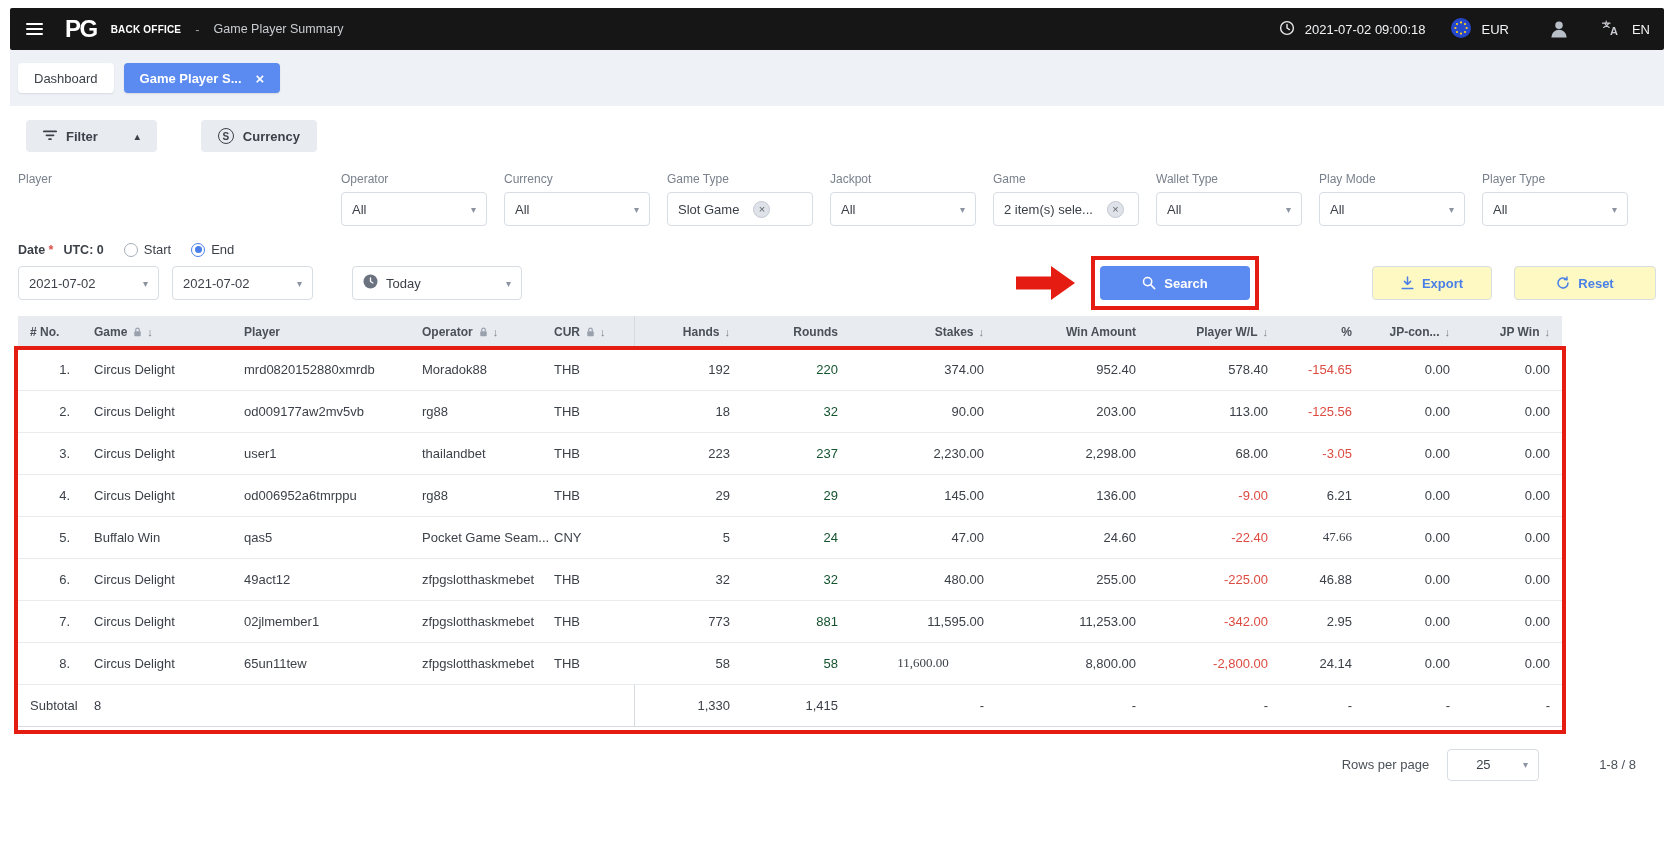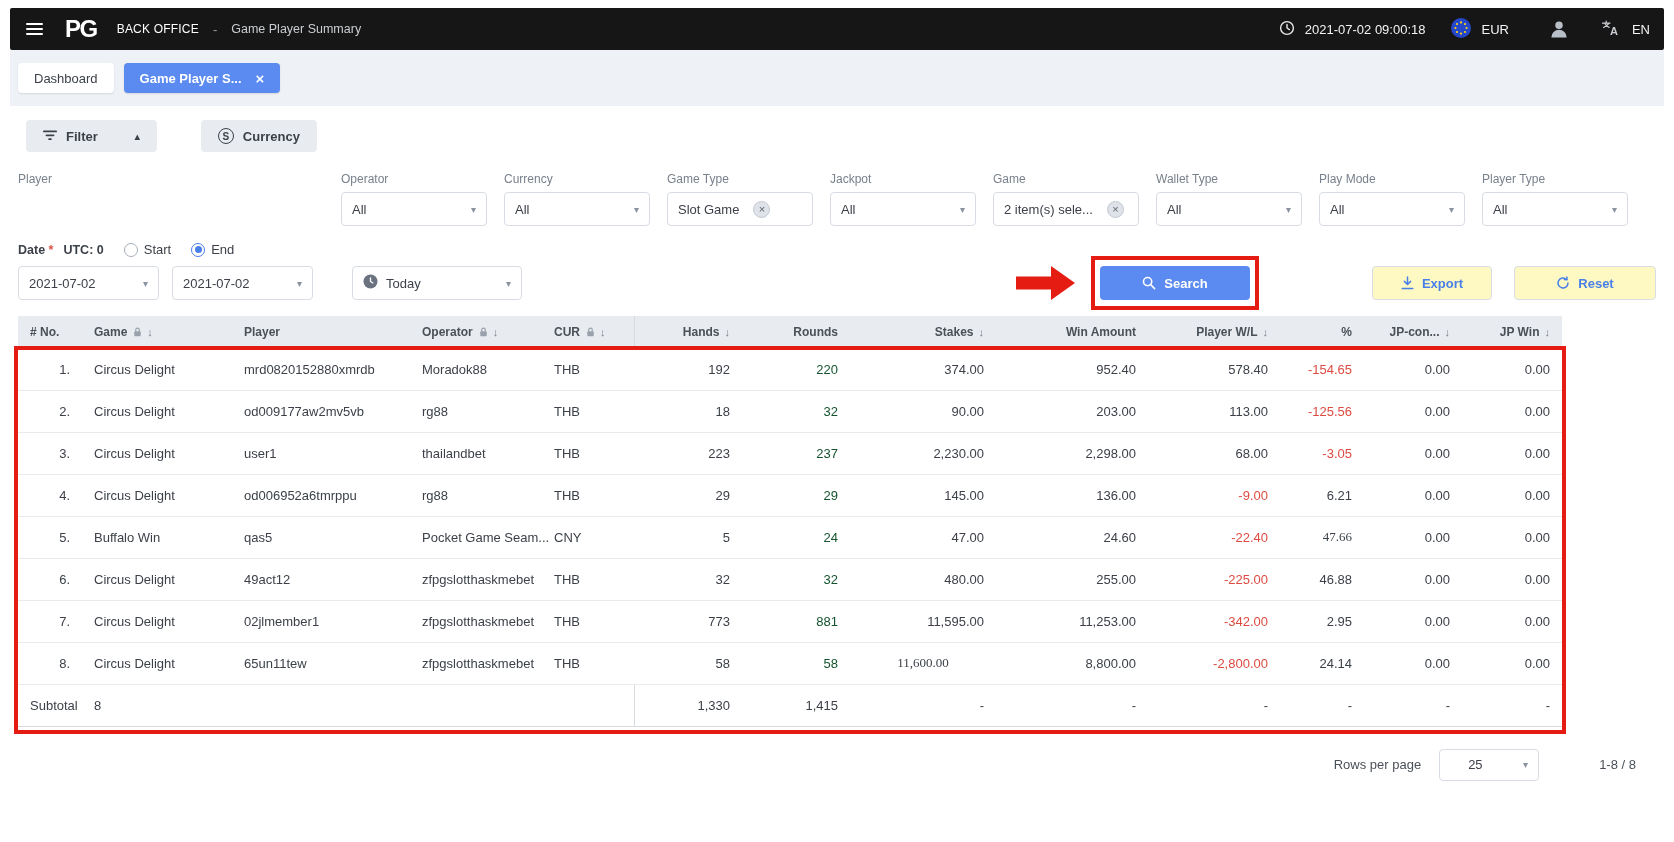--- a/index.html
+++ b/index.html
@@ -4,21 +4,21 @@
 <style>
   * { box-sizing: border-box; margin: 0; padding: 0; }
   body { font-family: "Liberation Sans", sans-serif; background: #fff; }
   .page { width: 1674px; height: 842px; position: relative; background: #fff; padding: 8px 10px 0; overflow: hidden; }
 
   
   .topbar { height: 42px; background: #161616; border-radius: 2px; display: flex; align-items: center; gap: 14px; padding: 0 14px; color: #fff; }
   .hamburger { display: flex; flex-direction: column; gap: 3px; cursor: pointer; padding: 4px 2px; }
   .hamburger span { width: 17px; height: 2px; background: #fff; border-radius: 1px; }
   .brand { font-size: 24px; font-weight: 800; letter-spacing: -1.5px; margin-left: 6px; }
-  .app-title { font-size: 12px; font-weight: 400; letter-spacing: .2px; margin-left: 6px; }
+  .app-title { font-size: 10px; font-weight: 700; letter-spacing: .2px; margin-left: 0; }
   .tsep { color: #9aa0a6; font-size: 13px; }
   .page-title { color: #c9cdd2; font-size: 12.5px; }
   .topbar-right { margin-left: auto; display: flex; align-items: center; gap: 10px; font-size: 13px; }
   .datetime { margin-right: 16px; color: #f2f3f5; }
   .eur-label { margin-right: 30px; color: #f2f3f5; }
   .person-wrap { margin-right: 22px; display:flex; align-items:center; }
   .lang-label { color: #f2f3f5; margin-left: 2px; }
 
   
   .tabbar { background: #eef1f5; display: flex; gap: 10px; padding: 13px 8px; margin-top: 0; }
@@ -80,21 +80,21 @@
   tr.subtotal-row td { border-bottom: 1px solid #d7dbe0; }
   .c-link { color: #14532d; cursor: pointer; }
   .c-neg { color: #dc4b41; }
   .th-sort { color: #79818d; margin-left: 5px; font-size: 11px; }
   .lock-icon { margin-left: 6px; vertical-align: -1px; }
   .sep-left { border-left: 1px solid #d7dbe0; }
   .table-anno { position: absolute; left: -4px; top: 30px; width: 1552px; height: 388px; border: 4px solid #e41c12; pointer-events: none; z-index: 5; }
 
   
   .table-footer { display: flex; align-items: center; justify-content: flex-end; gap: 18px; margin: 22px 20px 0 0; font-size: 13px; color: #4a5058; }
-  .rpp-select { width: 100px; height: 32px; padding-left: 28px; }
+  .rpp-select { width: 92px; height: 32px; padding-left: 28px; }
   .range { margin-left: 42px; }
 </style>
 </head>
 <body>
 
 <div class="page">
 
   <div class="topbar">
     <div class="hamburger">
         <span></span>

